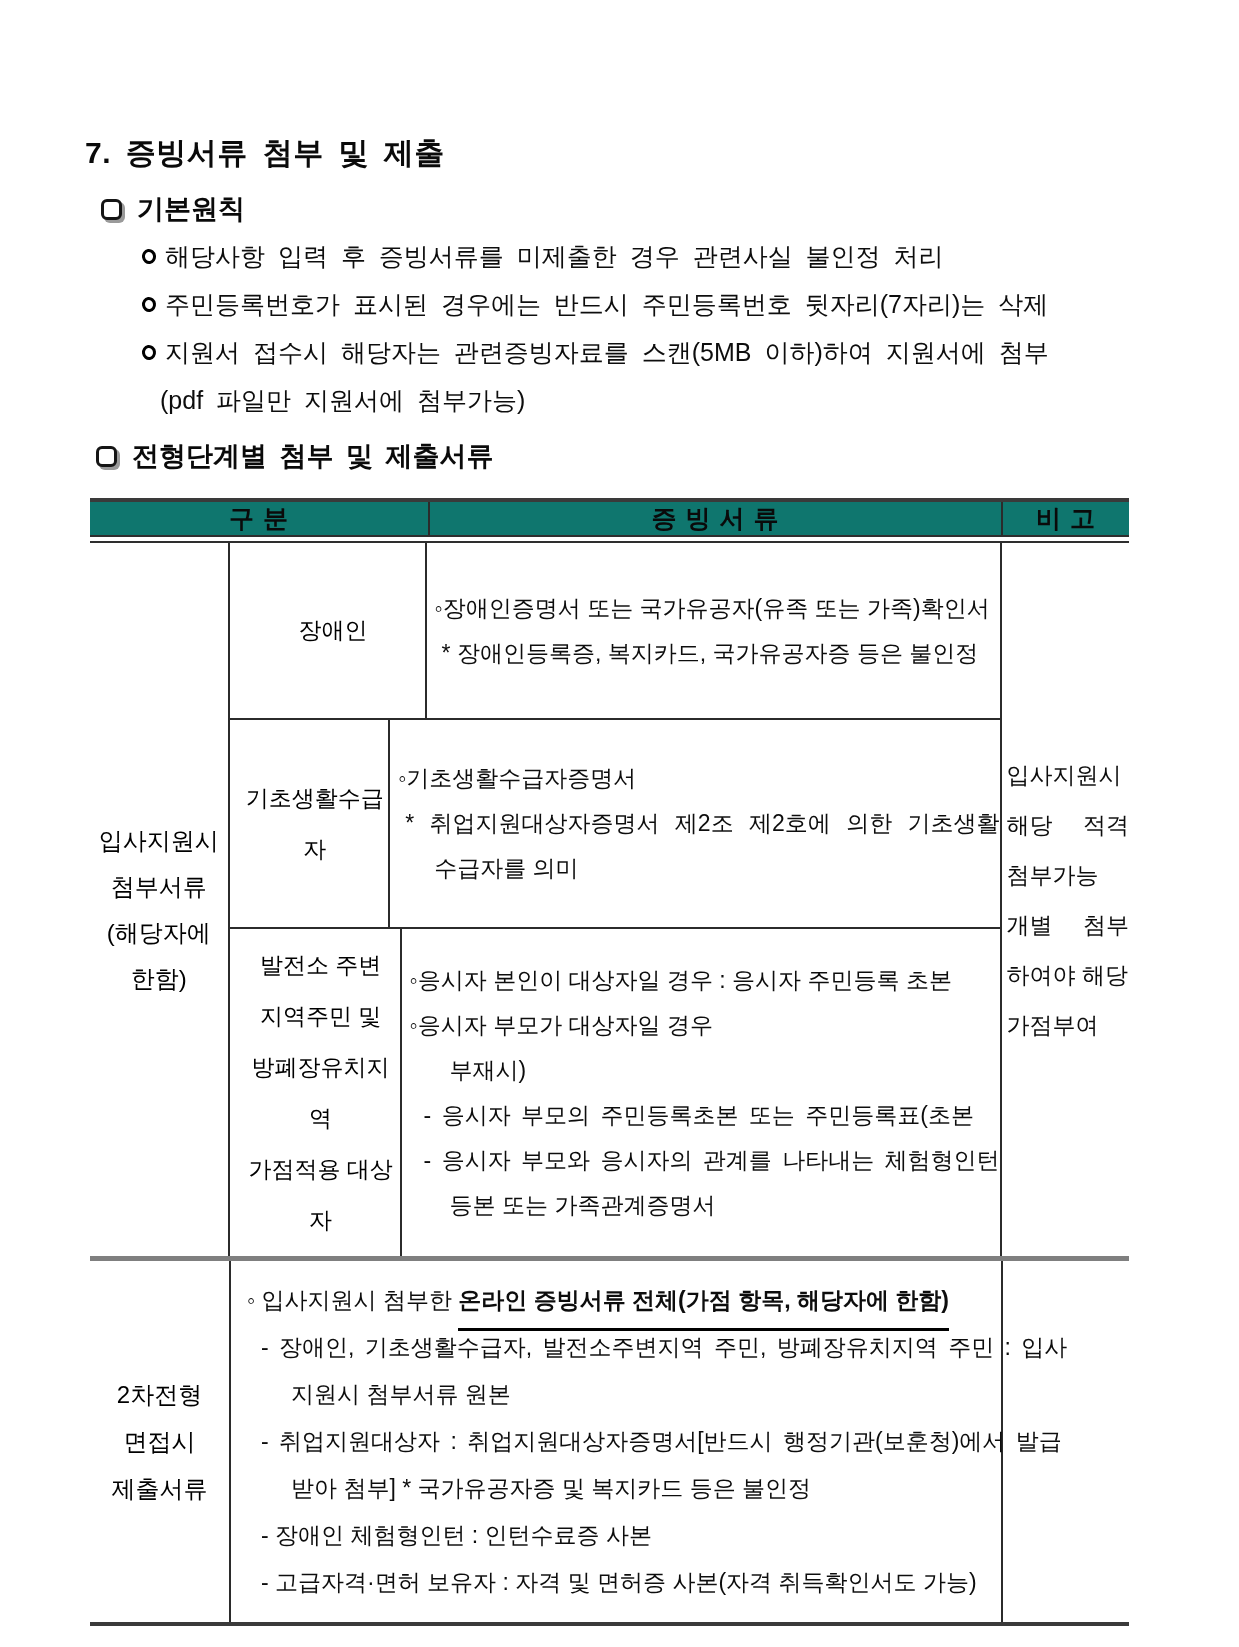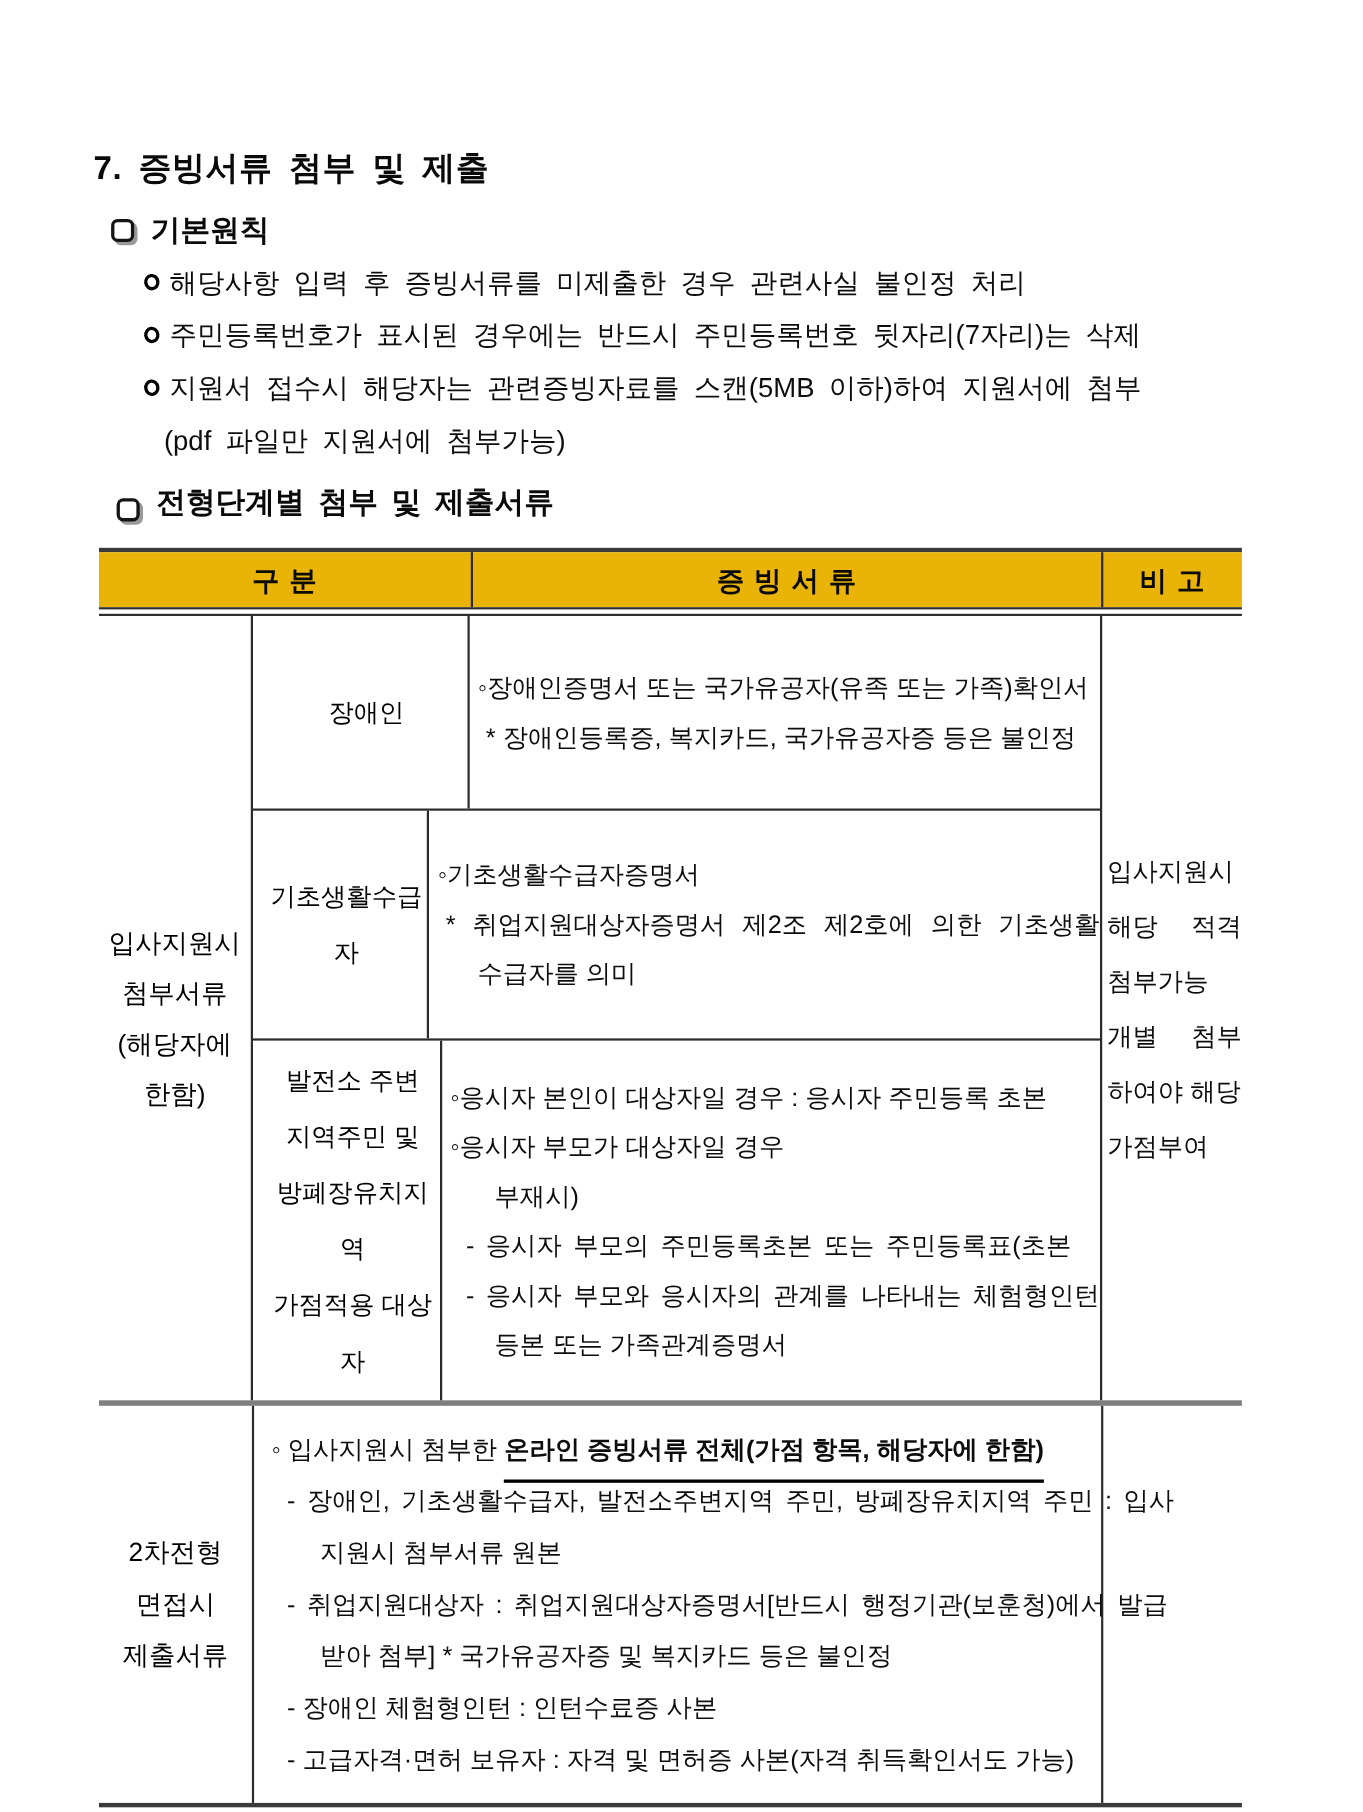--- a/index.html
+++ b/index.html
@@ -12,47 +12,47 @@
   .page { position:absolute; inset:0; }
 
   
   .title {
     position:absolute; left:85px; top:133px;
     font-size:30px; font-weight:800; letter-spacing:0.5px; word-spacing:6px;
     color:#0a0a0a;
   }
   .sec { position:absolute; display:flex; align-items:center; }
   .sec1 { left:101px; top:191px; }
-  .sec2 { left:106px; top:438px;align-items:flex-end; }
+  .sec2 { left:96px; top:438px; }
   .chk {
     display:inline-block; width:21px; height:21px; background:#fff;
     border:3px solid #151515; border-radius:6px;
     box-shadow:3px 3px 0 #9a9a9a; margin-right:15px; flex:0 0 auto;
   }
   .sec-label { font-size:27px; font-weight:800; word-spacing:5px; color:#0a0a0a; }
 
   
-  .principles { position:absolute; left:131px; top:232px; width:1000px; }
+  .principles { position:absolute; left:142px; top:232px; width:1000px; }
   .pline {
     display:flex; align-items:center; height:48px;
     font-size:25px; word-spacing:6px; color:#0d0d0d;
   }
   .cbul {
     display:inline-block; width:14px; height:15px; flex:0 0 auto;
     border:3px solid #000; border-radius:50%; margin-right:9px;
     transform:rotate(-8deg);
   }
   .pline.cont { padding-left:18px; }
 
   
   .tbl {
     position:absolute; left:90px; top:498px; width:1039px;
     border-top:4px solid #3a3a3a; border-bottom:4px solid #3a3a3a;
   }
-  .thead { display:flex; height:50px; background:#eab308; }
+  .thead { display:flex; height:33px; background:#0f766e; }
   .th {
     display:flex; align-items:center; justify-content:center;
     font-size:25px; font-weight:800; letter-spacing:1px; color:#0a0a0a;
   }
   .thA { width:340px; border-right:2px solid #2b2b2b; }
   .thB { width:573px; border-right:2px solid #2b2b2b; }
   .thC { flex:1; }
   .dline { height:8px; border-top:2px solid #2e2e2e; border-bottom:2px solid #2e2e2e; background:#fff; }
 
   .tbody1 { display:flex; }

